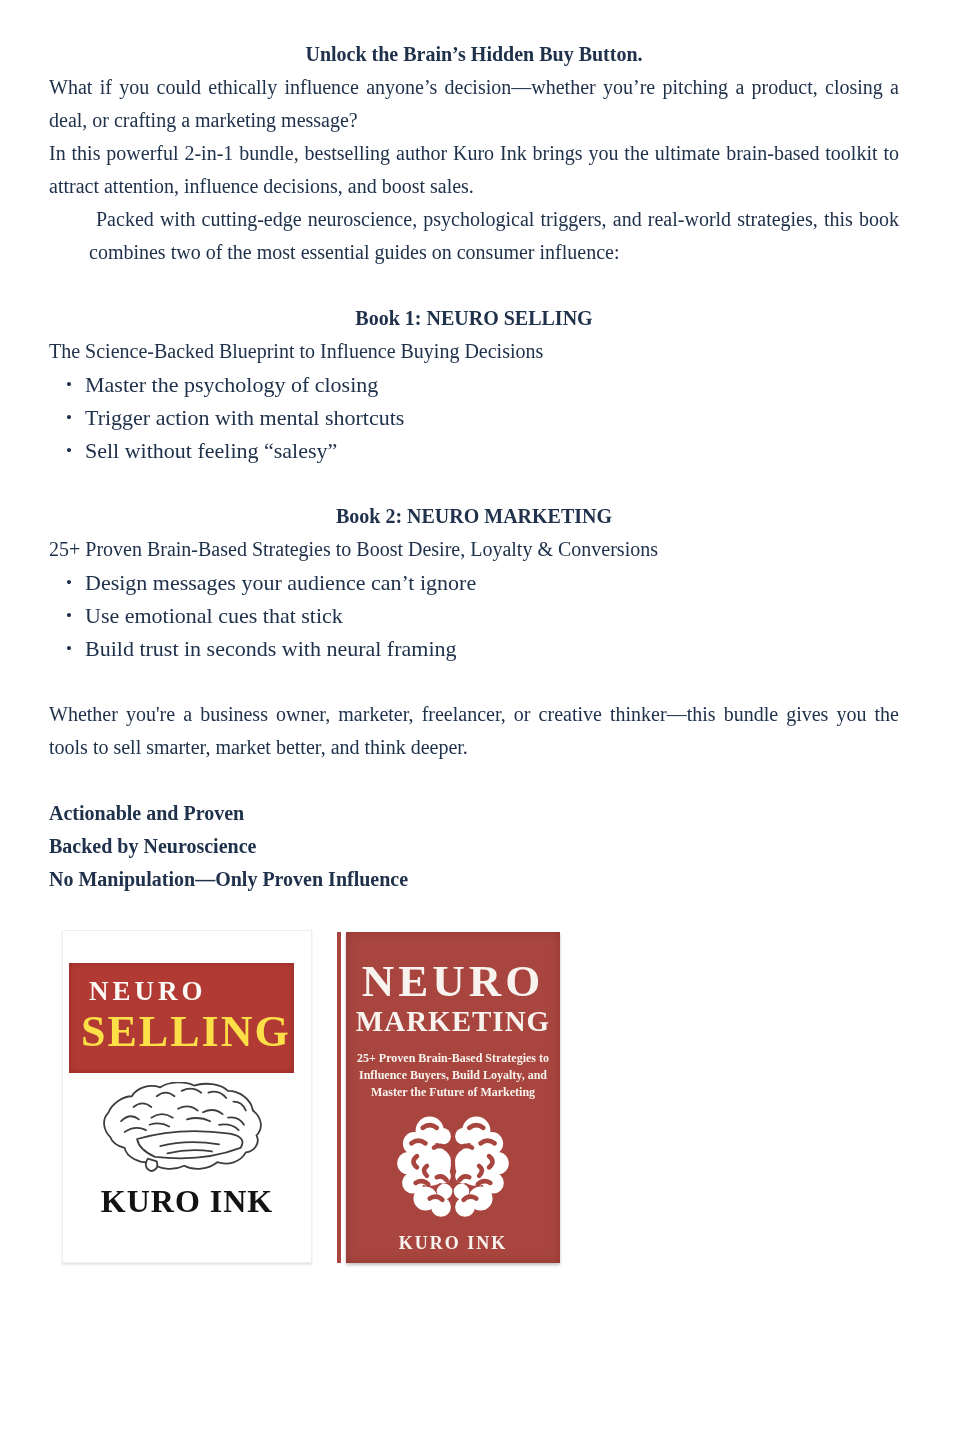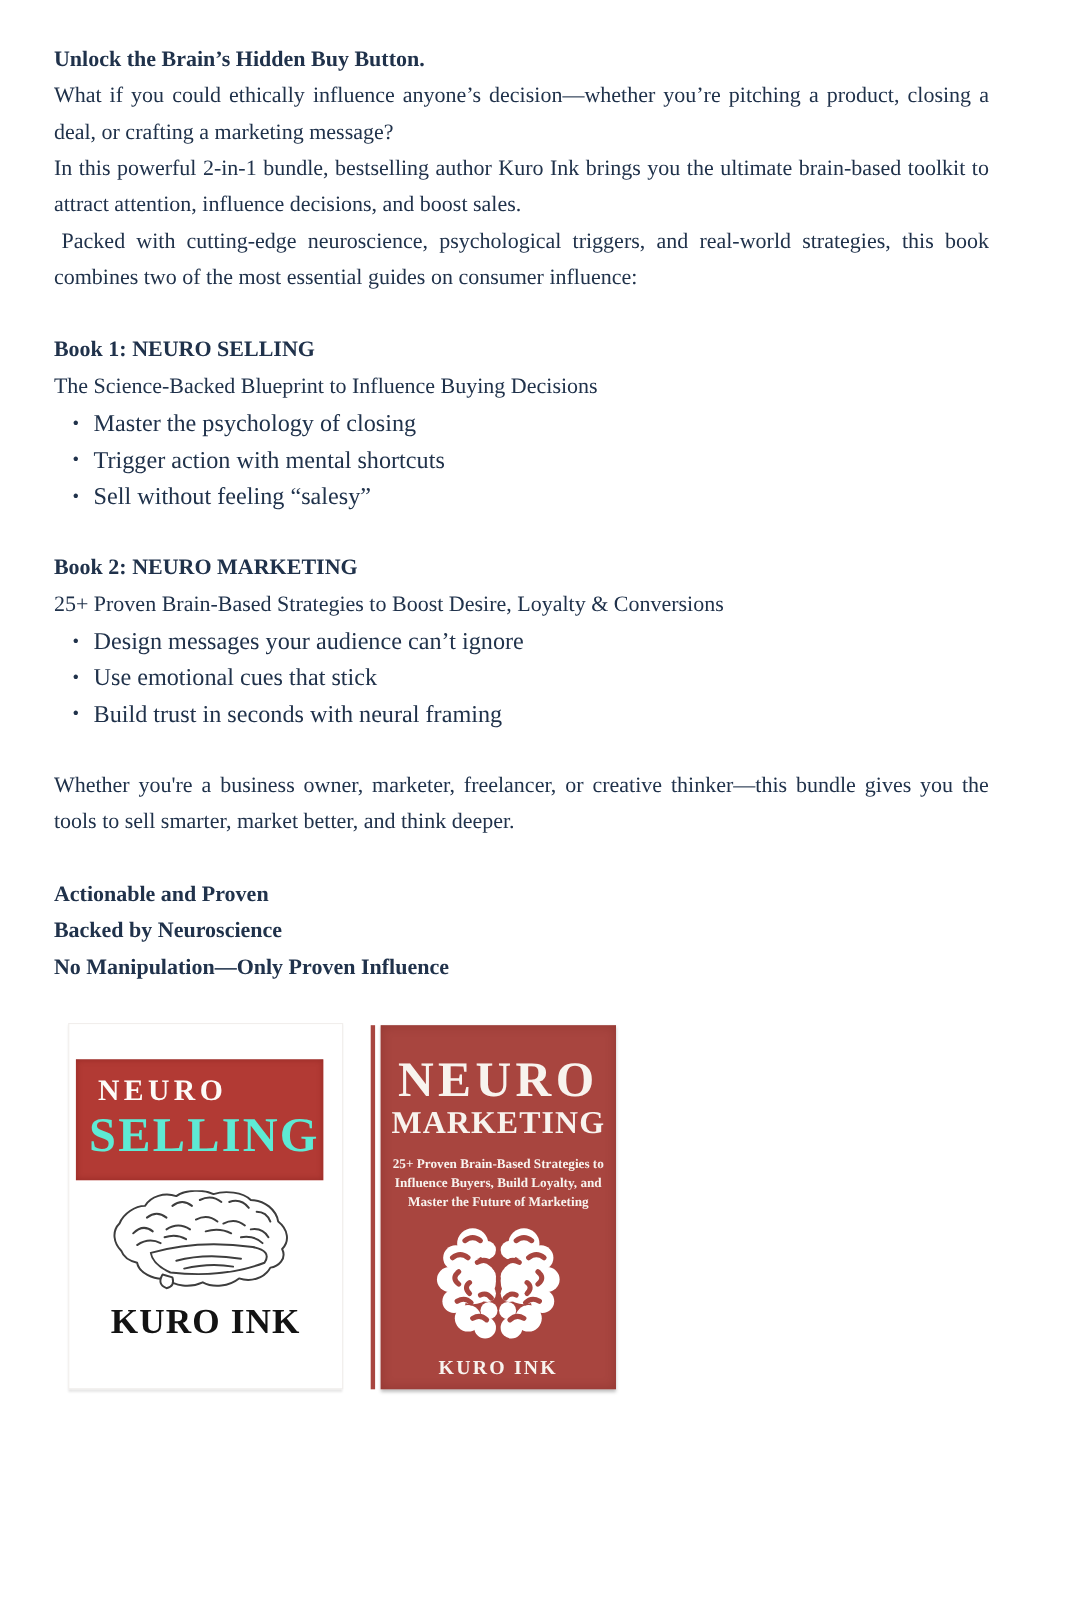--- a/index.html
+++ b/index.html
@@ -7,44 +7,44 @@
   body{
     width:979px;height:1456px;overflow:hidden;position:relative;
     font-family:"Liberation Serif","DejaVu Serif",serif;
     color:#20324b;
   }
   .content{
     width:850px;
     margin:38px 0 0 49px;
   }
   h1,h2,p{margin:0;font-size:20px;line-height:33px;font-weight:normal;}
-  h1,h2{font-weight:bold;}
+  h1,h2{font-weight:bold;text-align:center;}
   p.justify{text-align:justify;}
-  p.indent{text-indent:7px;}
+  p.indent{text-indent:7px;margin-left:40px;}
   .gap{margin-top:33px;}
   ul{margin:0;padding:0;list-style:none;}
   li{position:relative;font-size:22px;line-height:33px;padding-left:36px;}
   li::before{content:"\2022";position:absolute;left:17px;top:0;font-size:17px;}
   .highlights p{font-weight:bold;}
 
   
   .covers{position:relative;margin-top:34px;height:345px;}
 
   .cover-selling{
     position:absolute;left:13px;top:0;width:250px;height:333px;
     background:#ffffff;border:1px solid #f1eeec;box-sizing:border-box;
     box-shadow:0 2px 2px rgba(0,0,0,0.10);
   }
   .sell-banner{
     margin:32px 17px 0 6px;height:110px;background:#b23a34;
     box-sizing:border-box;padding:13px 0 0 12px;
     box-shadow:inset 0 0 6px rgba(90,10,10,0.35);
   }
   .sell-t1{color:#fdfbf8;font-size:27px;line-height:30px;font-weight:bold;letter-spacing:4px;padding-left:8px;}
-  .sell-t2{color:#5eead4;font-size:44px;line-height:52px;font-weight:bold;letter-spacing:2px;}
+  .sell-t2{color:#fde047;font-size:44px;line-height:52px;font-weight:bold;letter-spacing:2px;}
   .sell-brain{display:block;margin:9px auto 0;}
   .sell-author{margin-top:3px;text-align:center;font-size:32px;line-height:36px;font-weight:bold;letter-spacing:1px;color:#131313;}
 
   .cover-marketing{
     position:absolute;left:284px;top:2px;width:227px;height:331px;
     display:flex;align-items:stretch;
   }
   .mk-spine{width:4px;margin-left:4px;background:#a8453f;}
   .mk-main{
     margin-left:5px;flex:1;background:#a8453f;color:#f8f3ee;

